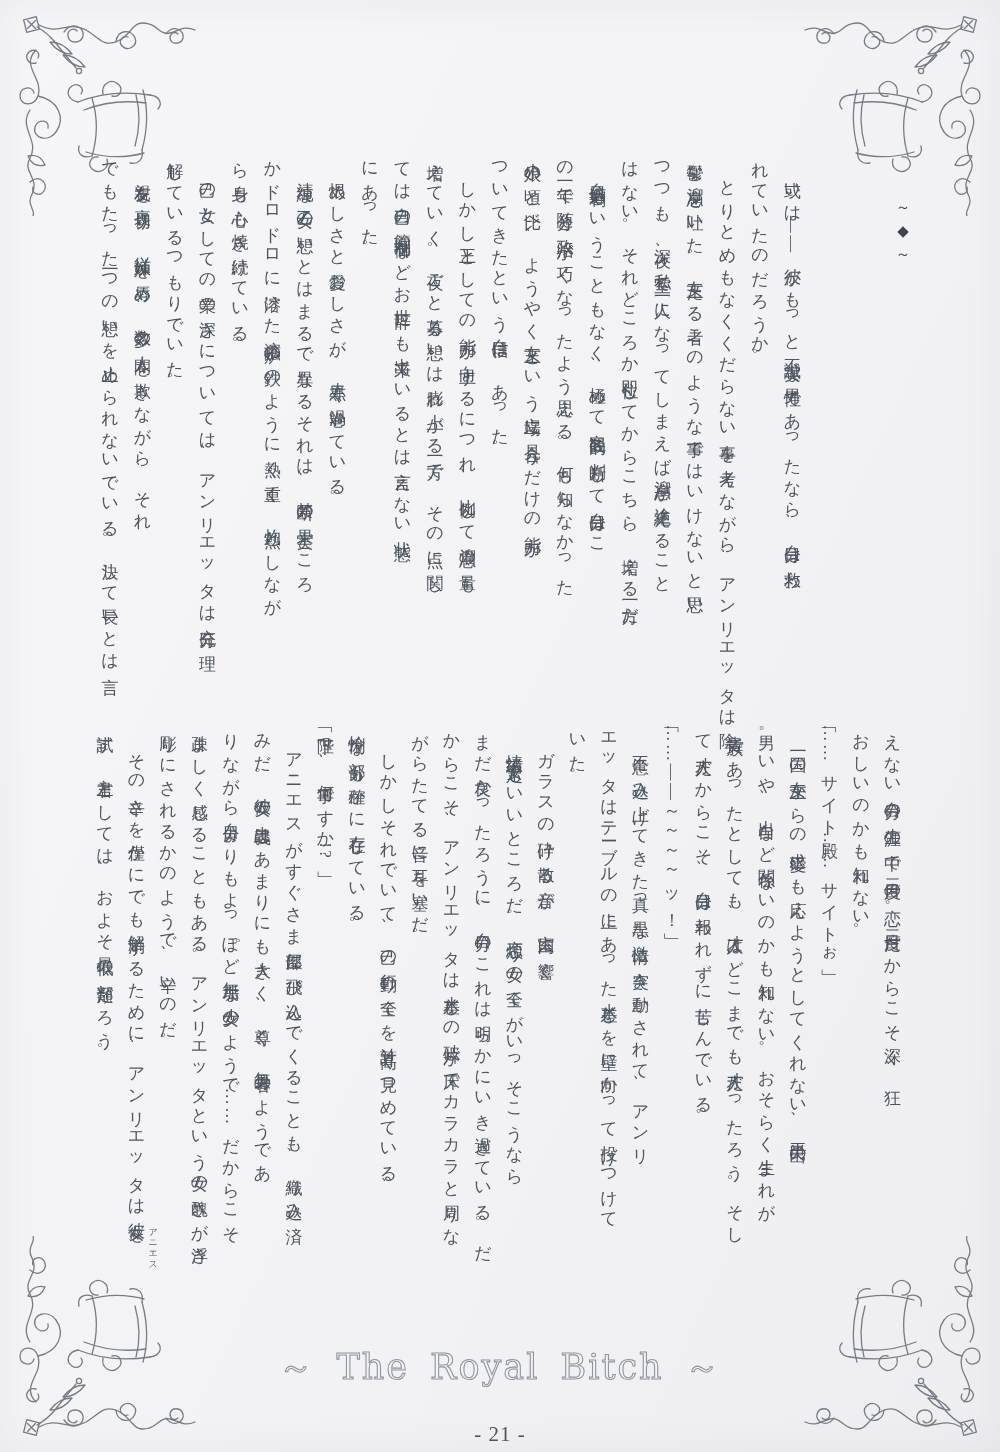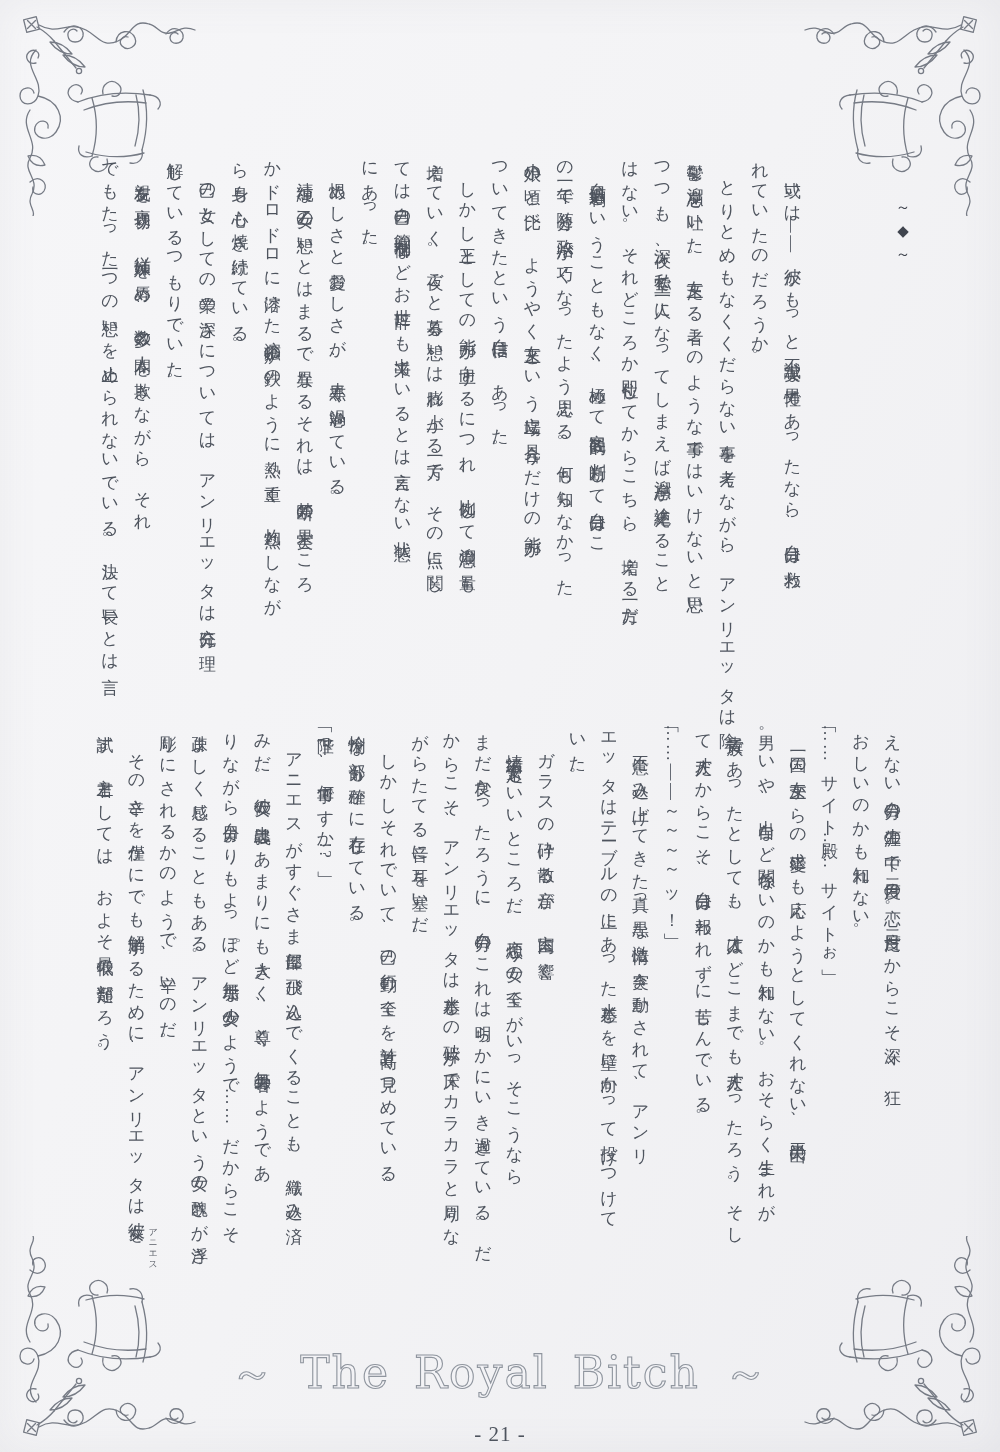--- a/index.html
+++ b/index.html
@@ -35,21 +35,21 @@
 
   .furigana {
     position:absolute; top:1222px; left:146px;
     writing-mode:vertical-rl;
     font-size:9px; letter-spacing:1px; color:#585d66;
   }
 
   .title {
     position:absolute; top:1344px; left:0; width:100%;
     text-align:center;
-    font-size:44px; letter-spacing:2px; word-spacing:8px;
+    font-size:35px; letter-spacing:2px; word-spacing:8px;
     font-family:"DejaVu Serif","Liberation Serif",serif;
     color:#9ba1aa;
     -webkit-text-fill-color:#f3f3f6;
     -webkit-text-stroke:1.1px #8f959e;
   }
 
   .pagenum {
     position:absolute; top:1422px; left:0; width:100%;
     text-align:center;
     font-size:21px; letter-spacing:1px; color:#4e545e;

